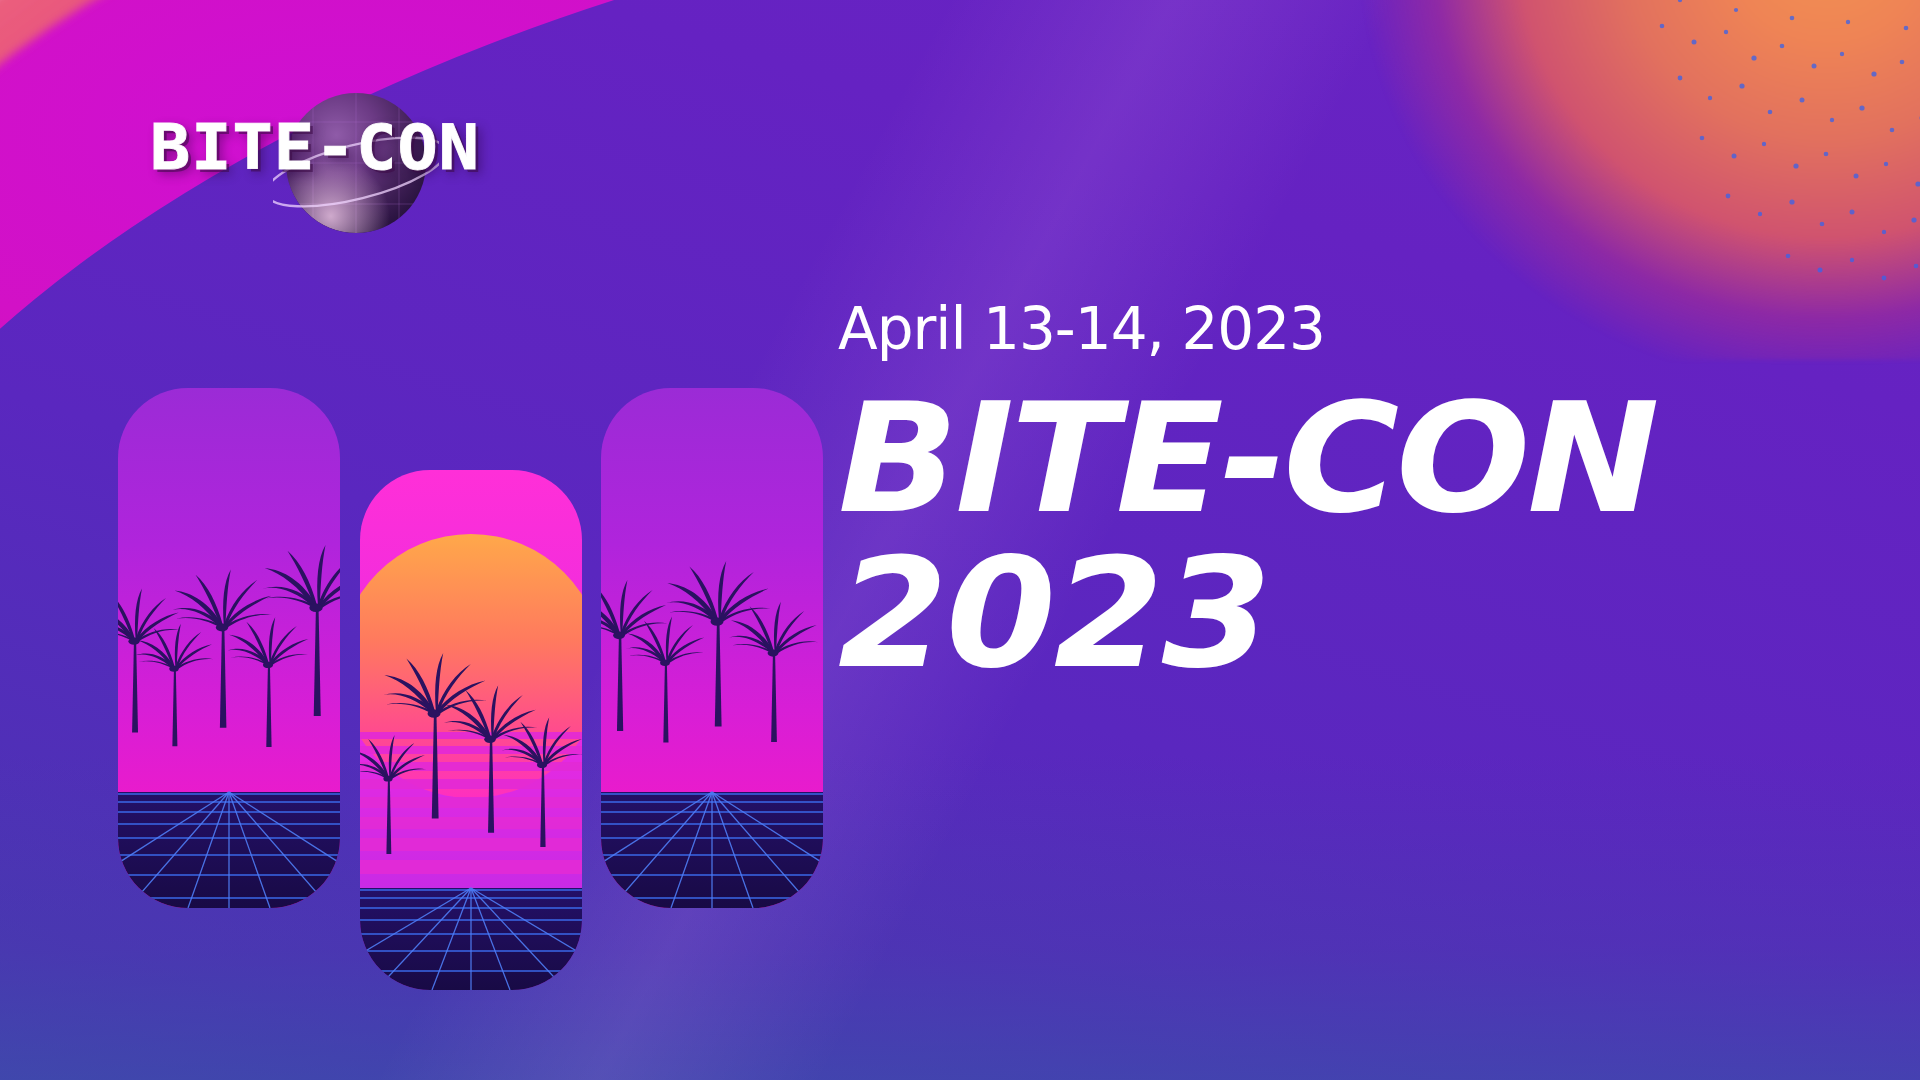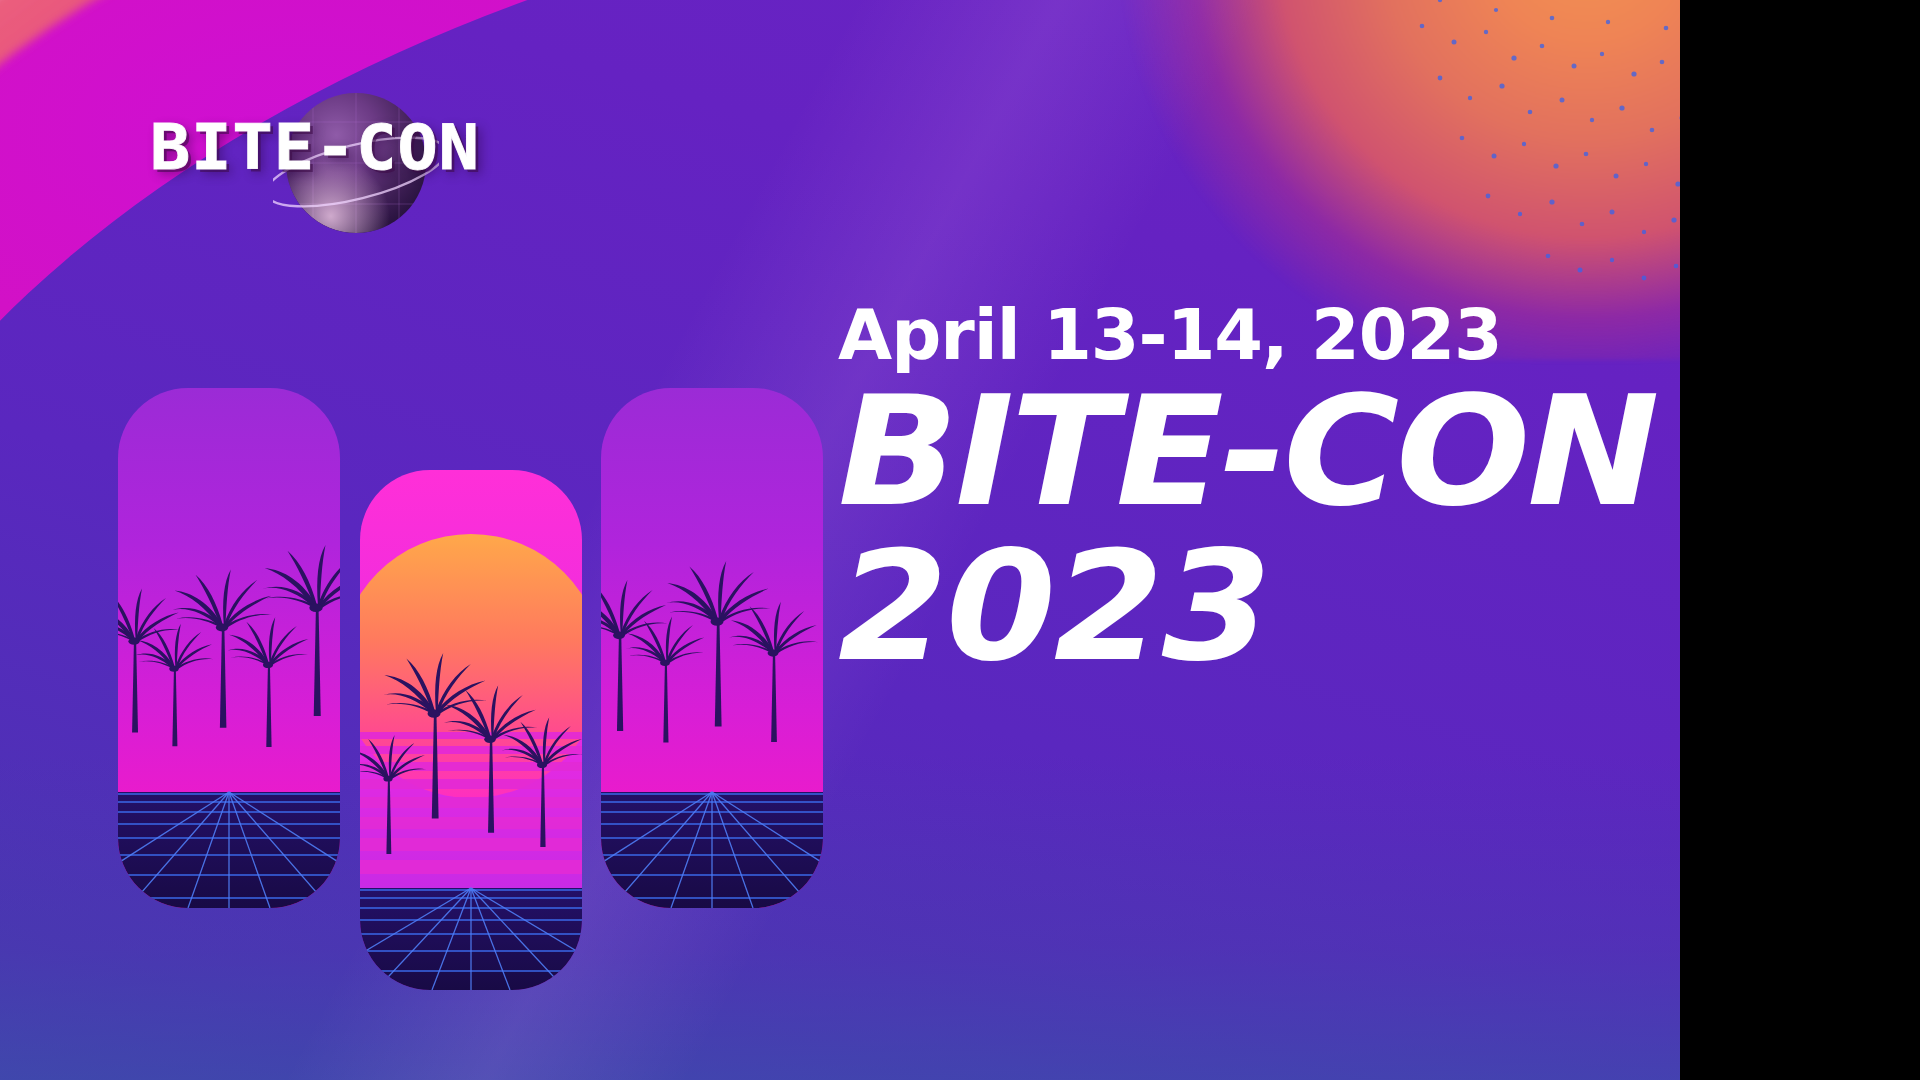--- a/index.html
+++ b/index.html
@@ -5,21 +5,21 @@
   * { margin:0; padding:0; box-sizing:border-box; }
   html, body {
     width:1920px; height:1080px;
     overflow:hidden;
     background:#000;
     font-family:"Liberation Sans", sans-serif;
   }
 
   #banner {
     position:relative;
-    width:1680px; height:1080px;
+    width:1920px; height:1080px;
     overflow:hidden;
   }
 
   
   .bg-base {
     position:absolute; inset:0;
     background:
       linear-gradient(165deg,
         #a512c9 0%,
         #c411cf 14%,
@@ -149,27 +149,27 @@
   .card svg { display:block; width:100%; height:100%; }
 
   
   .copy {
     position:absolute;
     left:838px; top:300px;
     width:960px;
   }
   .date-line {
     font-family:"DejaVu Sans", sans-serif;
-    font-weight:bold;
-    font-size:70px;
+    font-weight:normal;
+    font-size:58px;
     line-height:1;
     color:#ffffff;
     letter-spacing:-1px;
     white-space:nowrap;
-    margin-bottom:8px;
+    margin-bottom:27px;
   }
   .title-line {
     font-family:"DejaVu Sans", sans-serif;
     font-weight:bold;
     font-style:italic;
     font-size:152px;
     line-height:0.98;
     color:#ffffff;
     letter-spacing:-3px;
     white-space:nowrap;

